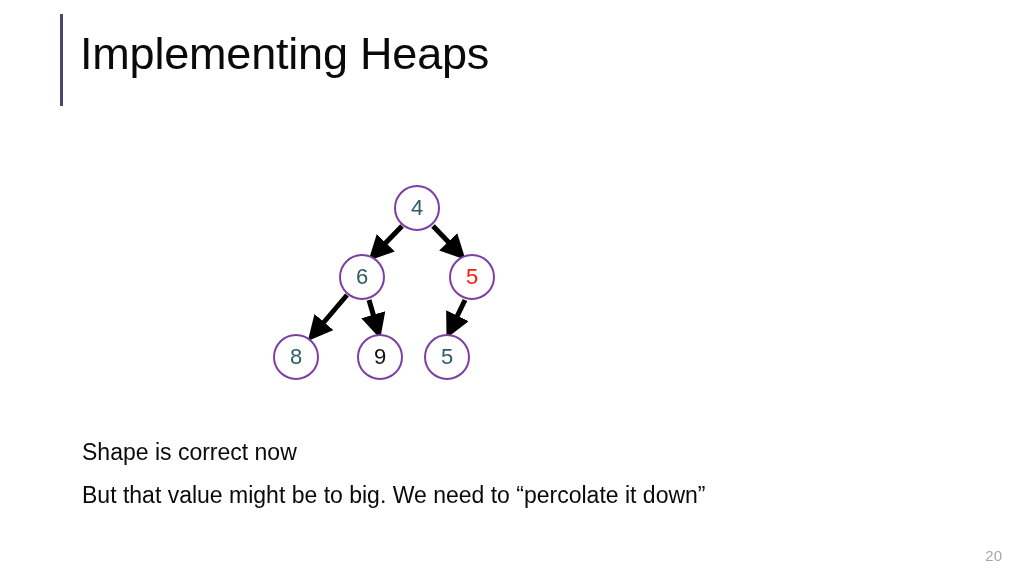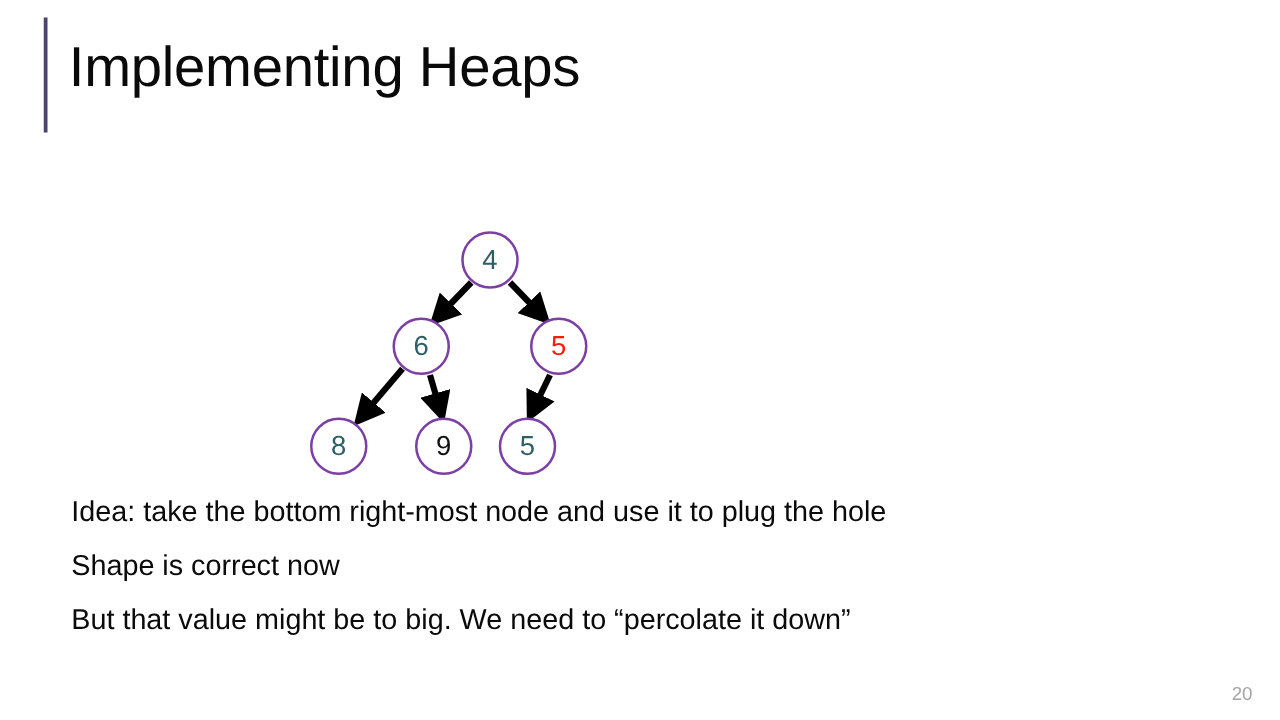--- a/index.html
+++ b/index.html
@@ -13,20 +13,21 @@
     position: relative;
     overflow: hidden;
     font-family: "Liberation Sans", sans-serif;
     color: #000000;
   }
 
   .slide {
     position: absolute;
     inset: 0;
     background: #ffffff;
+    margin-left: 25px;
   }
 
   
   .title-accent {
     position: absolute;
     left: 35px;
     top: 14px;
     width: 3px;
     height: 92px;
     background: #4d4270;
@@ -142,21 +143,20 @@
   </div>
 
   <div class="node c-black" style="left:332px; top:334px;">
     <span>9</span>
   </div>
 
   <div class="node c-teal" style="left:399px; top:334px;">
     <span>5</span>
   </div>
 
-  <div class="body-line idea-line">Idea: take the bottom right-most node and use it to plug the hole</div>
 
   <div class="body-line shape-line">Shape is correct now</div>
 
   <div class="body-line but-line">But that value might be to big. We need to “percolate it down”</div>
 
   <div class="page-num">20</div>
 
 </div>
 
 </body></html>

